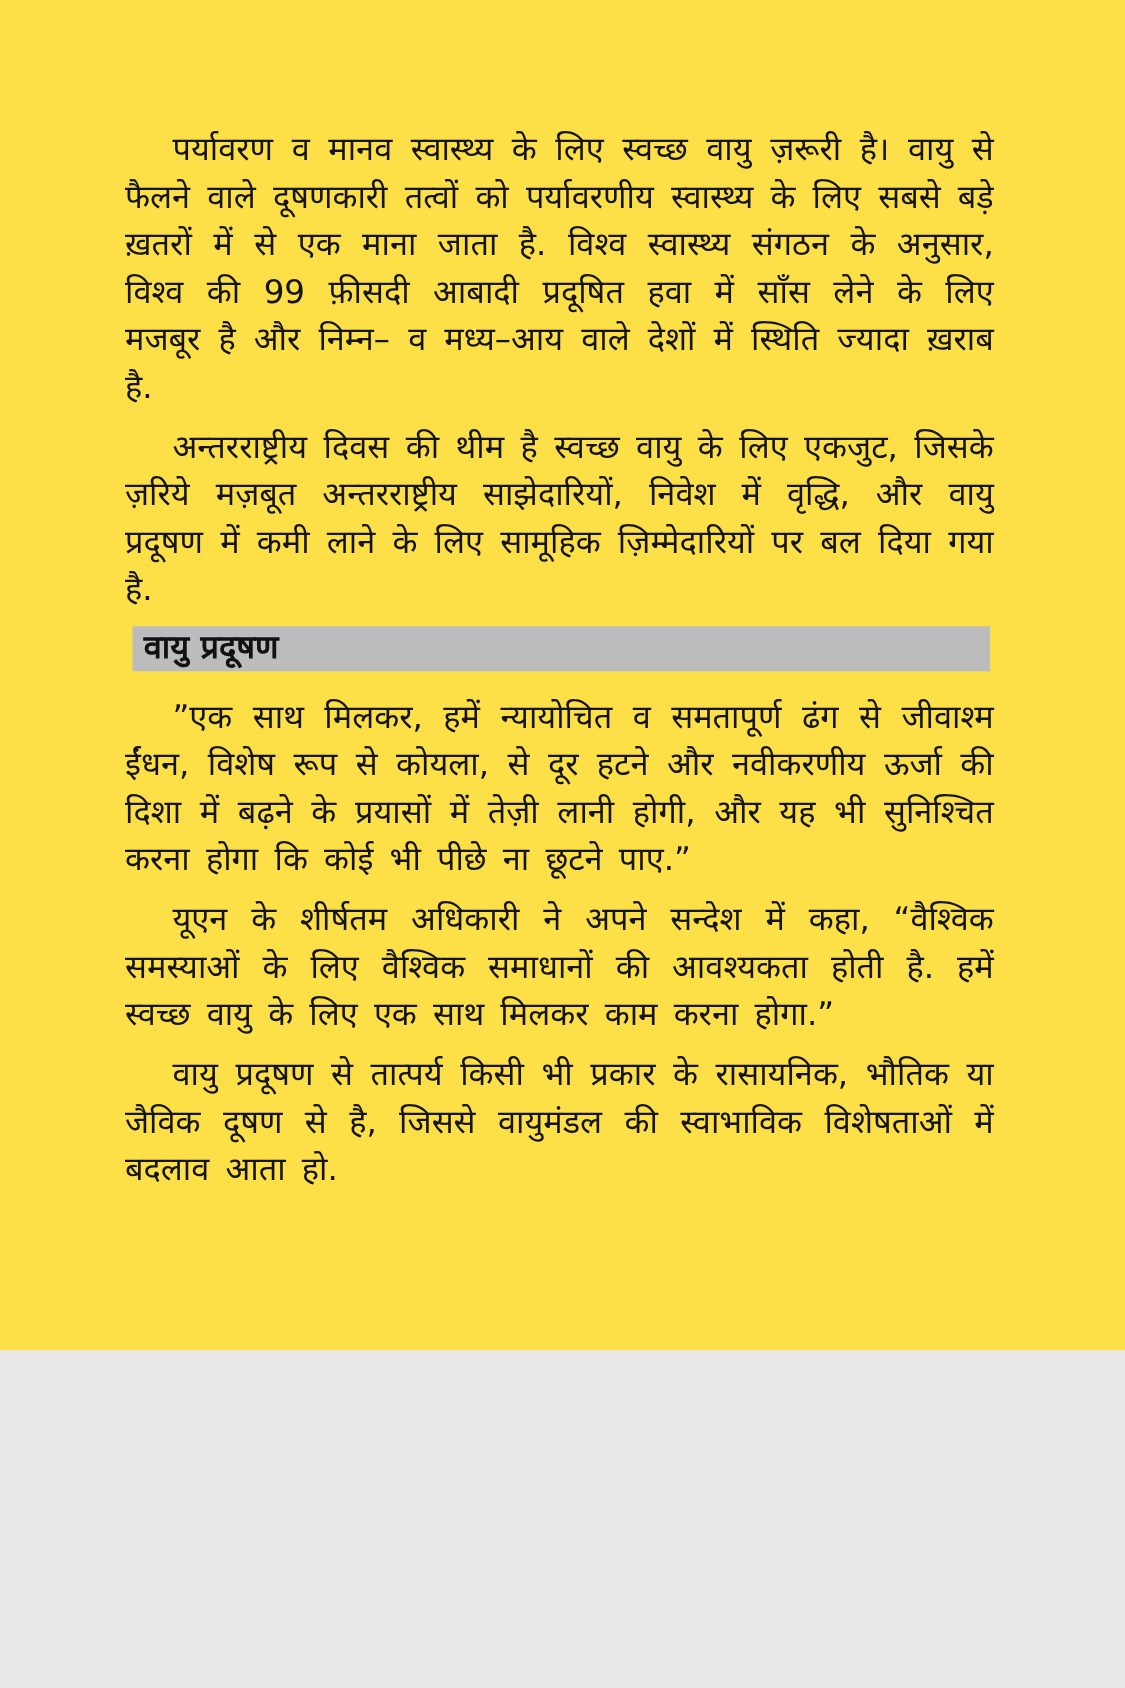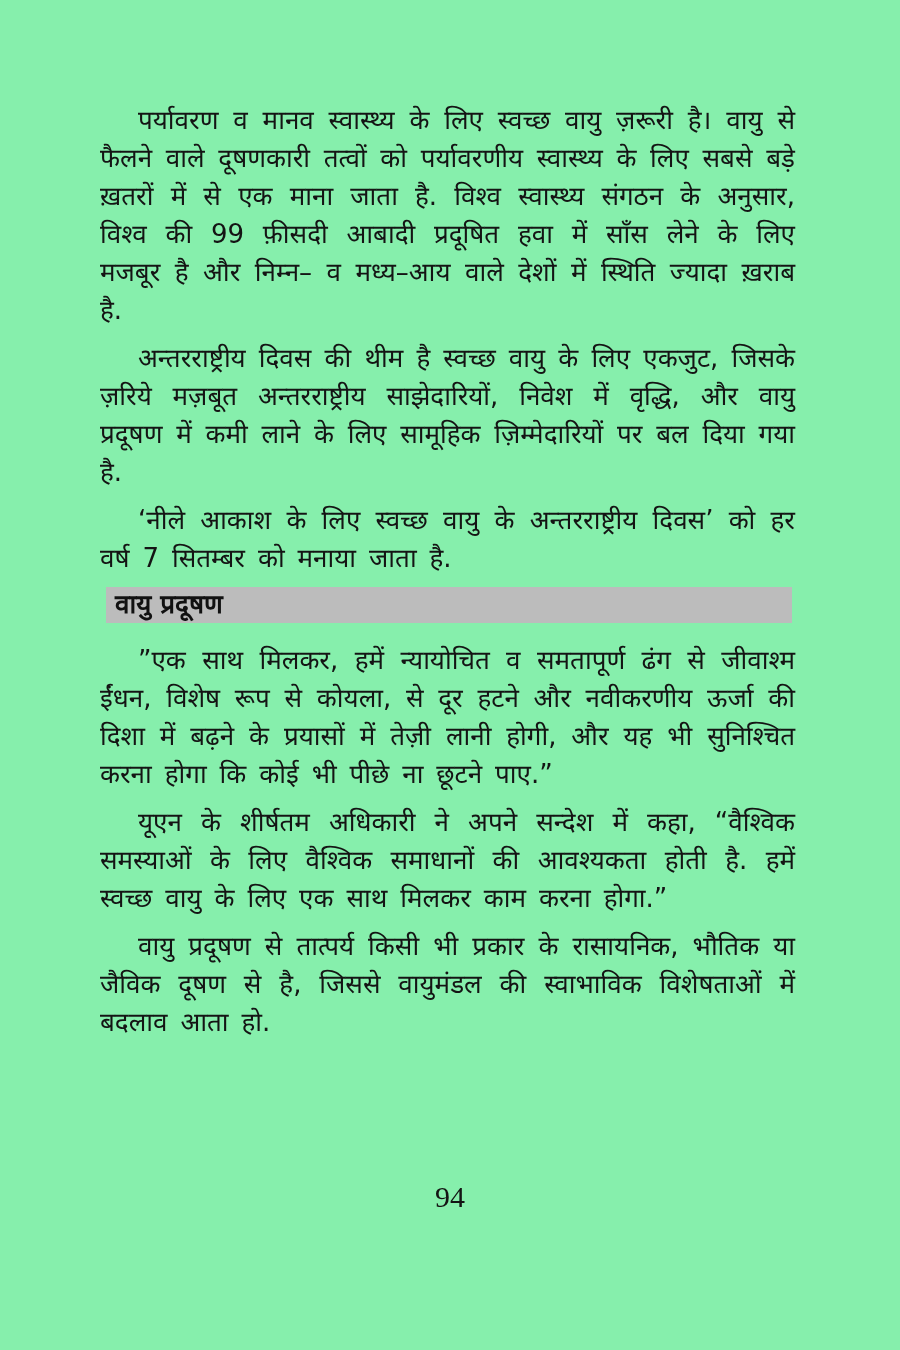--- a/index.html
+++ b/index.html
@@ -1,22 +1,22 @@
 <!DOCTYPE html>
 <html><head>
 <meta charset="utf-8">
 <style>
   * { box-sizing: border-box; }
   html, body { margin: 0; padding: 0; background: #e8e8e8; }
   .page {
     position: relative;
     width: 900px;
-    height: 1350px;
+    height: 1080px;
     margin: 0 auto;
-    background: #86efac;
+    background: #fde047;
     color: #141414;
     font-family: "DejaVu Sans", sans-serif;
     overflow: hidden;
   }
   .content {
     position: absolute;
     left: 100px;
     top: 101px;
     width: 695px;
   }
@@ -54,21 +54,20 @@
 <body>
 
 <div class="page">
   <div class="content">
 
     <p class="para">पर्यावरण व मानव स्वास्थ्य के लिए स्वच्छ वायु ज़रूरी है। वायु से फैलने वाले दूषणकारी तत्वों को पर्यावरणीय स्वास्थ्य के लिए सबसे बड़े ख़तरों में से एक माना जाता है. विश्व स्वास्थ्य संगठन के अनुसार, विश्व की 99 फ़ीसदी आबादी प्रदूषित हवा में साँस लेने के लिए मजबूर है और निम्न– व मध्य–आय वाले देशों में स्थिति ज्यादा ख़राब है.</p>
 
 
     <p class="para">अन्तरराष्ट्रीय दिवस की थीम है स्वच्छ वायु के लिए एकजुट, जिसके ज़रिये मज़बूत अन्तरराष्ट्रीय साझेदारियों, निवेश में वृद्धि, और वायु प्रदूषण में कमी लाने के लिए सामूहिक ज़िम्मेदारियों पर बल दिया गया है.</p>
 
-    <p class="para">‘नीले आकाश के लिए स्वच्छ वायु के अन्तरराष्ट्रीय दिवस’ को हर वर्ष 7 सितम्बर को मनाया जाता है.</p>
 
 
     <div class="heading-bar">वायु प्रदूषण</div>
 
     <p class="para">”एक साथ मिलकर, हमें न्यायोचित व समतापूर्ण ढंग से जीवाश्म ईंधन, विशेष रूप से कोयला, से दूर हटने और नवीकरणीय ऊर्जा की दिशा में बढ़ने के प्रयासों में तेज़ी लानी होगी, और यह भी सुनिश्चित करना होगा कि कोई भी पीछे ना छूटने पाए.”</p>
 
     <p class="para">यूएन के शीर्षतम अधिकारी ने अपने सन्देश में कहा, “वैश्विक समस्याओं के लिए वैश्विक समाधानों की आवश्यकता होती है. हमें स्वच्छ वायु के लिए एक साथ मिलकर काम करना होगा.”</p>
 
     <p class="para"><span class="lead">वायु प्रदूषण से तात्पर्य</span><span> किसी भी प्रकार के रासायनिक, भौतिक या जैविक दूषण से है, जिससे वायुमंडल की स्वाभाविक विशेषताओं में बदलाव आता हो.</span></p>
 

